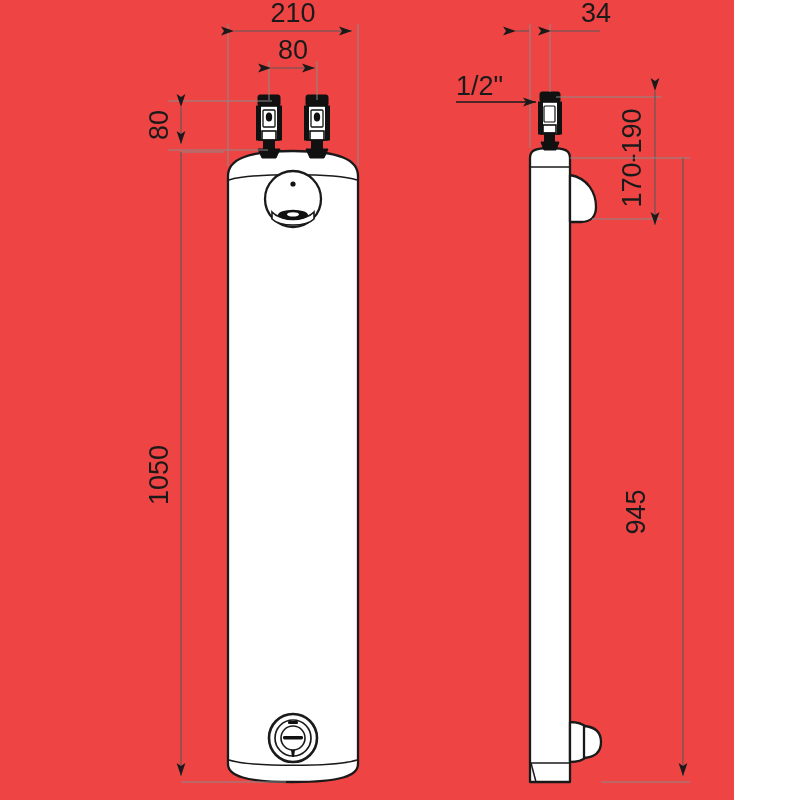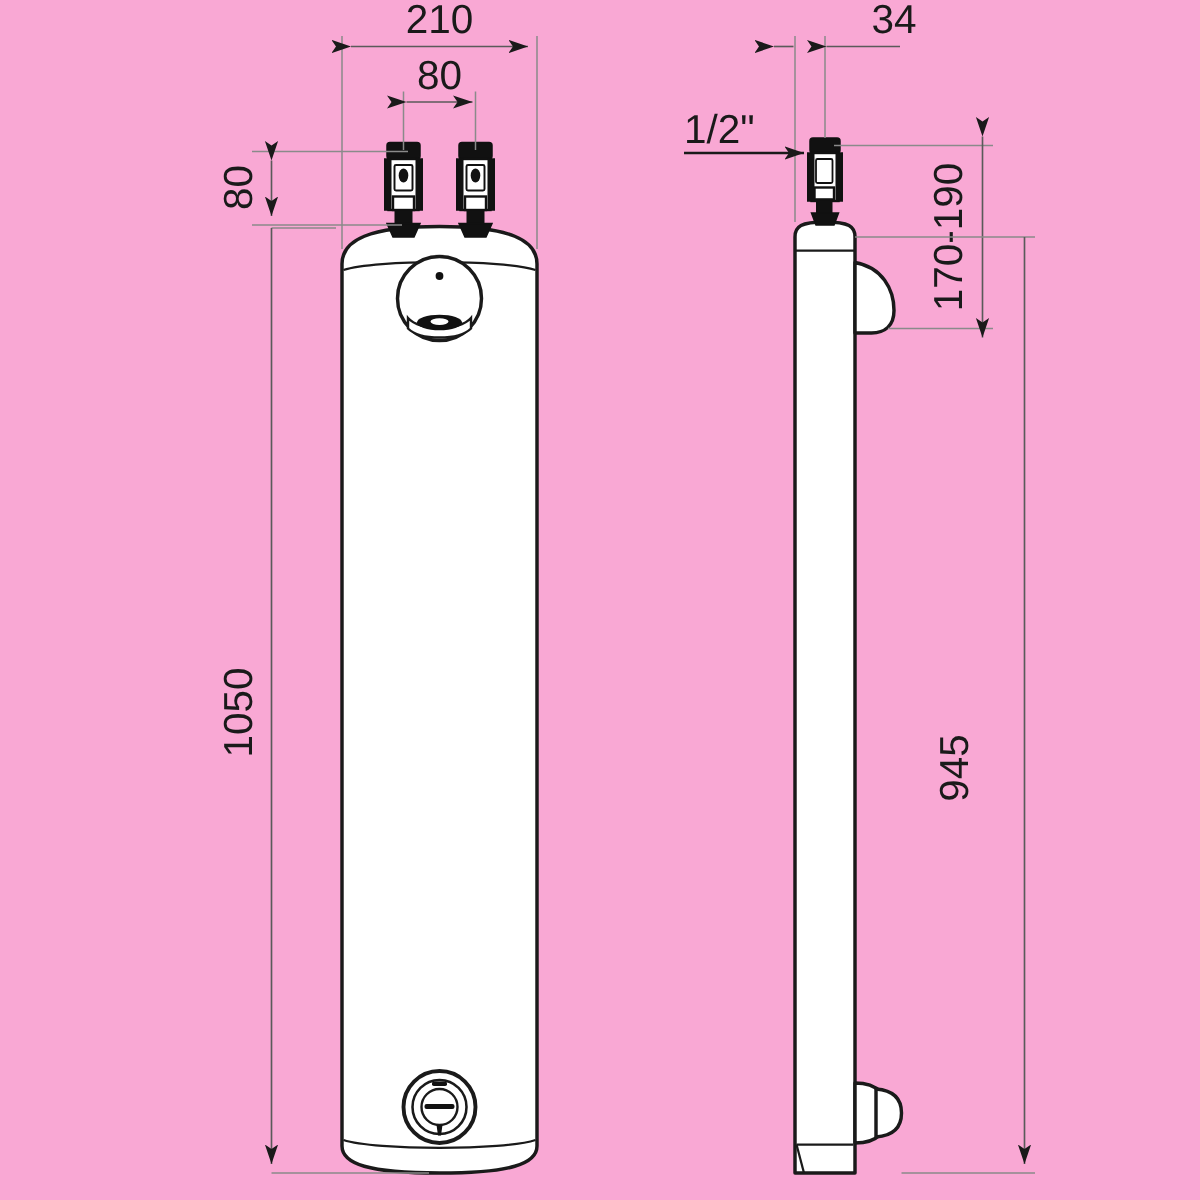--- a/index.html
+++ b/index.html
@@ -9,23 +9,23 @@
     background: #ffffff;
   }
   body {
     width: 800px;
     height: 800px;
     font-family: "Liberation Sans", sans-serif;
     overflow: hidden;
   }
   #drawing-root {
     position: relative;
-    width: 800px;
+    width: 734px;
     height: 800px;
-    background: #f9a8d4;
+    background: #ef4444;
   }
   svg#technical-drawing {
     display: block;
     width: 800px;
     height: 800px;
   }
   .dim-text {
     font-family: "Liberation Sans", sans-serif;
     font-size: 27px;
     fill: #1a1a1a;

